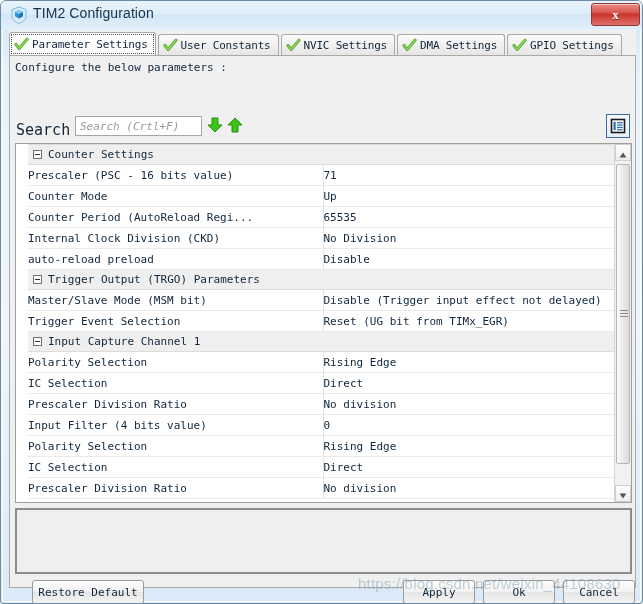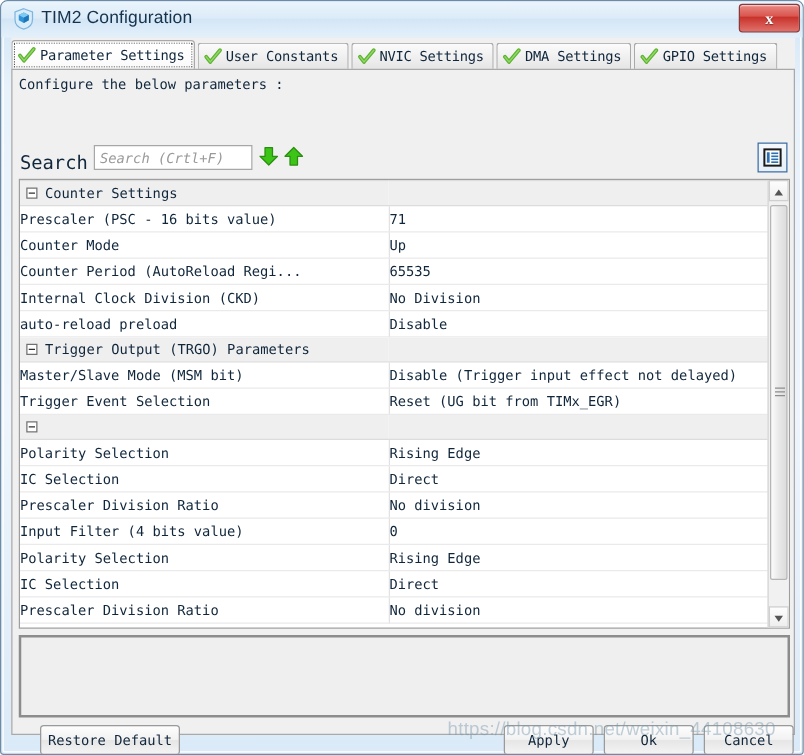--- a/index.html
+++ b/index.html
@@ -177,21 +177,21 @@
     position: absolute;
     left: 5px; top: 87px;
     width: 617px; height: 360px;
     box-sizing: border-box;
     border: 1px solid #9e9e9e;
     background: #ffffff;
     overflow: hidden;
   }
   #table-viewport {
     position: absolute;
-    left: 0; top: 0;
+    left: 12px; top: 0;
     width: 600px; height: 360px;
     overflow: hidden;
   }
   table.grid {
     border-collapse: collapse;
     width: 600px;
     table-layout: fixed;
     font-family: "DejaVu Sans Mono", monospace;
     font-size: 11px;
     color: #10263b;
@@ -483,20 +483,21 @@
               </tr>
               <tr class="item">
                 <td class="name-cell">Trigger Event Selection</td>
                 <td class="val-cell">Reset (UG bit from TIMx_EGR)</td>
               </tr>
 
               <tr class="group">
                 <td class="name-cell">
                   <div class="group-inner">
                     <span class="expander"></span>
+                    <span>Input Capture Channel 1</span>
                   </div>
                 </td>
                 <td class="val-cell"></td>
               </tr>
               <tr class="item">
                 <td class="name-cell">Polarity Selection</td>
                 <td class="val-cell">Rising Edge</td>
               </tr>
               <tr class="item">
                 <td class="name-cell">IC Selection</td>

